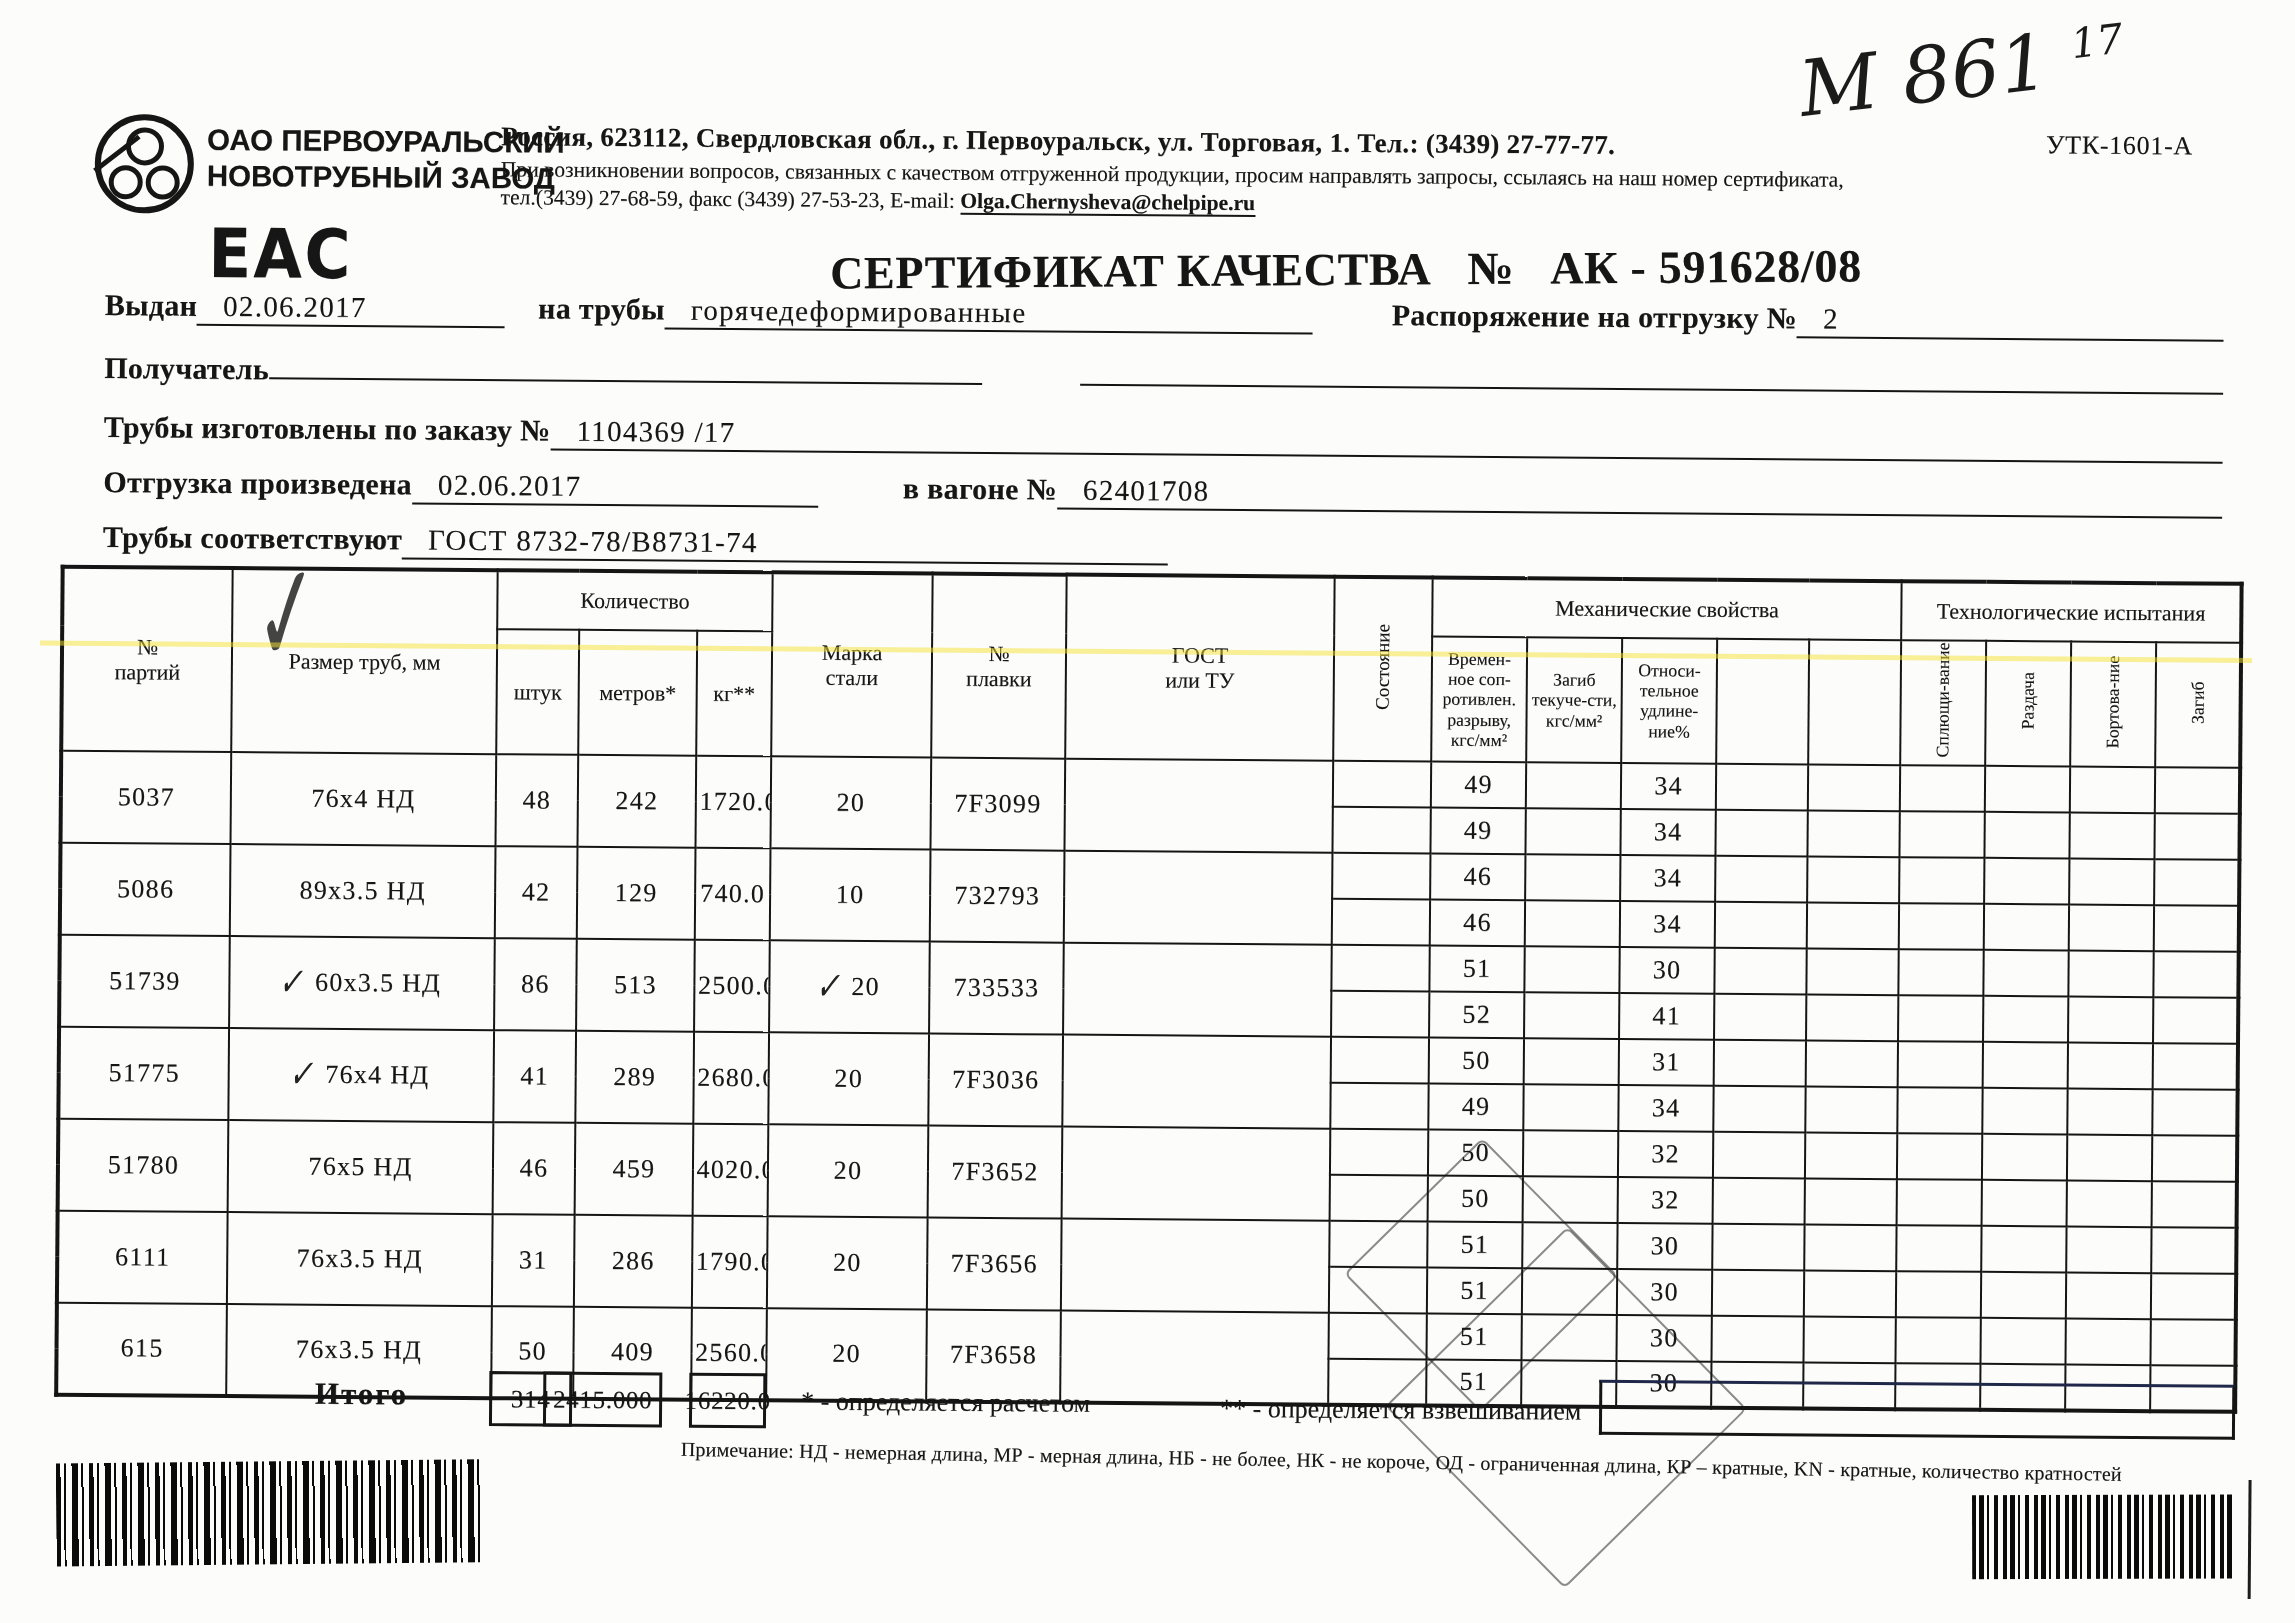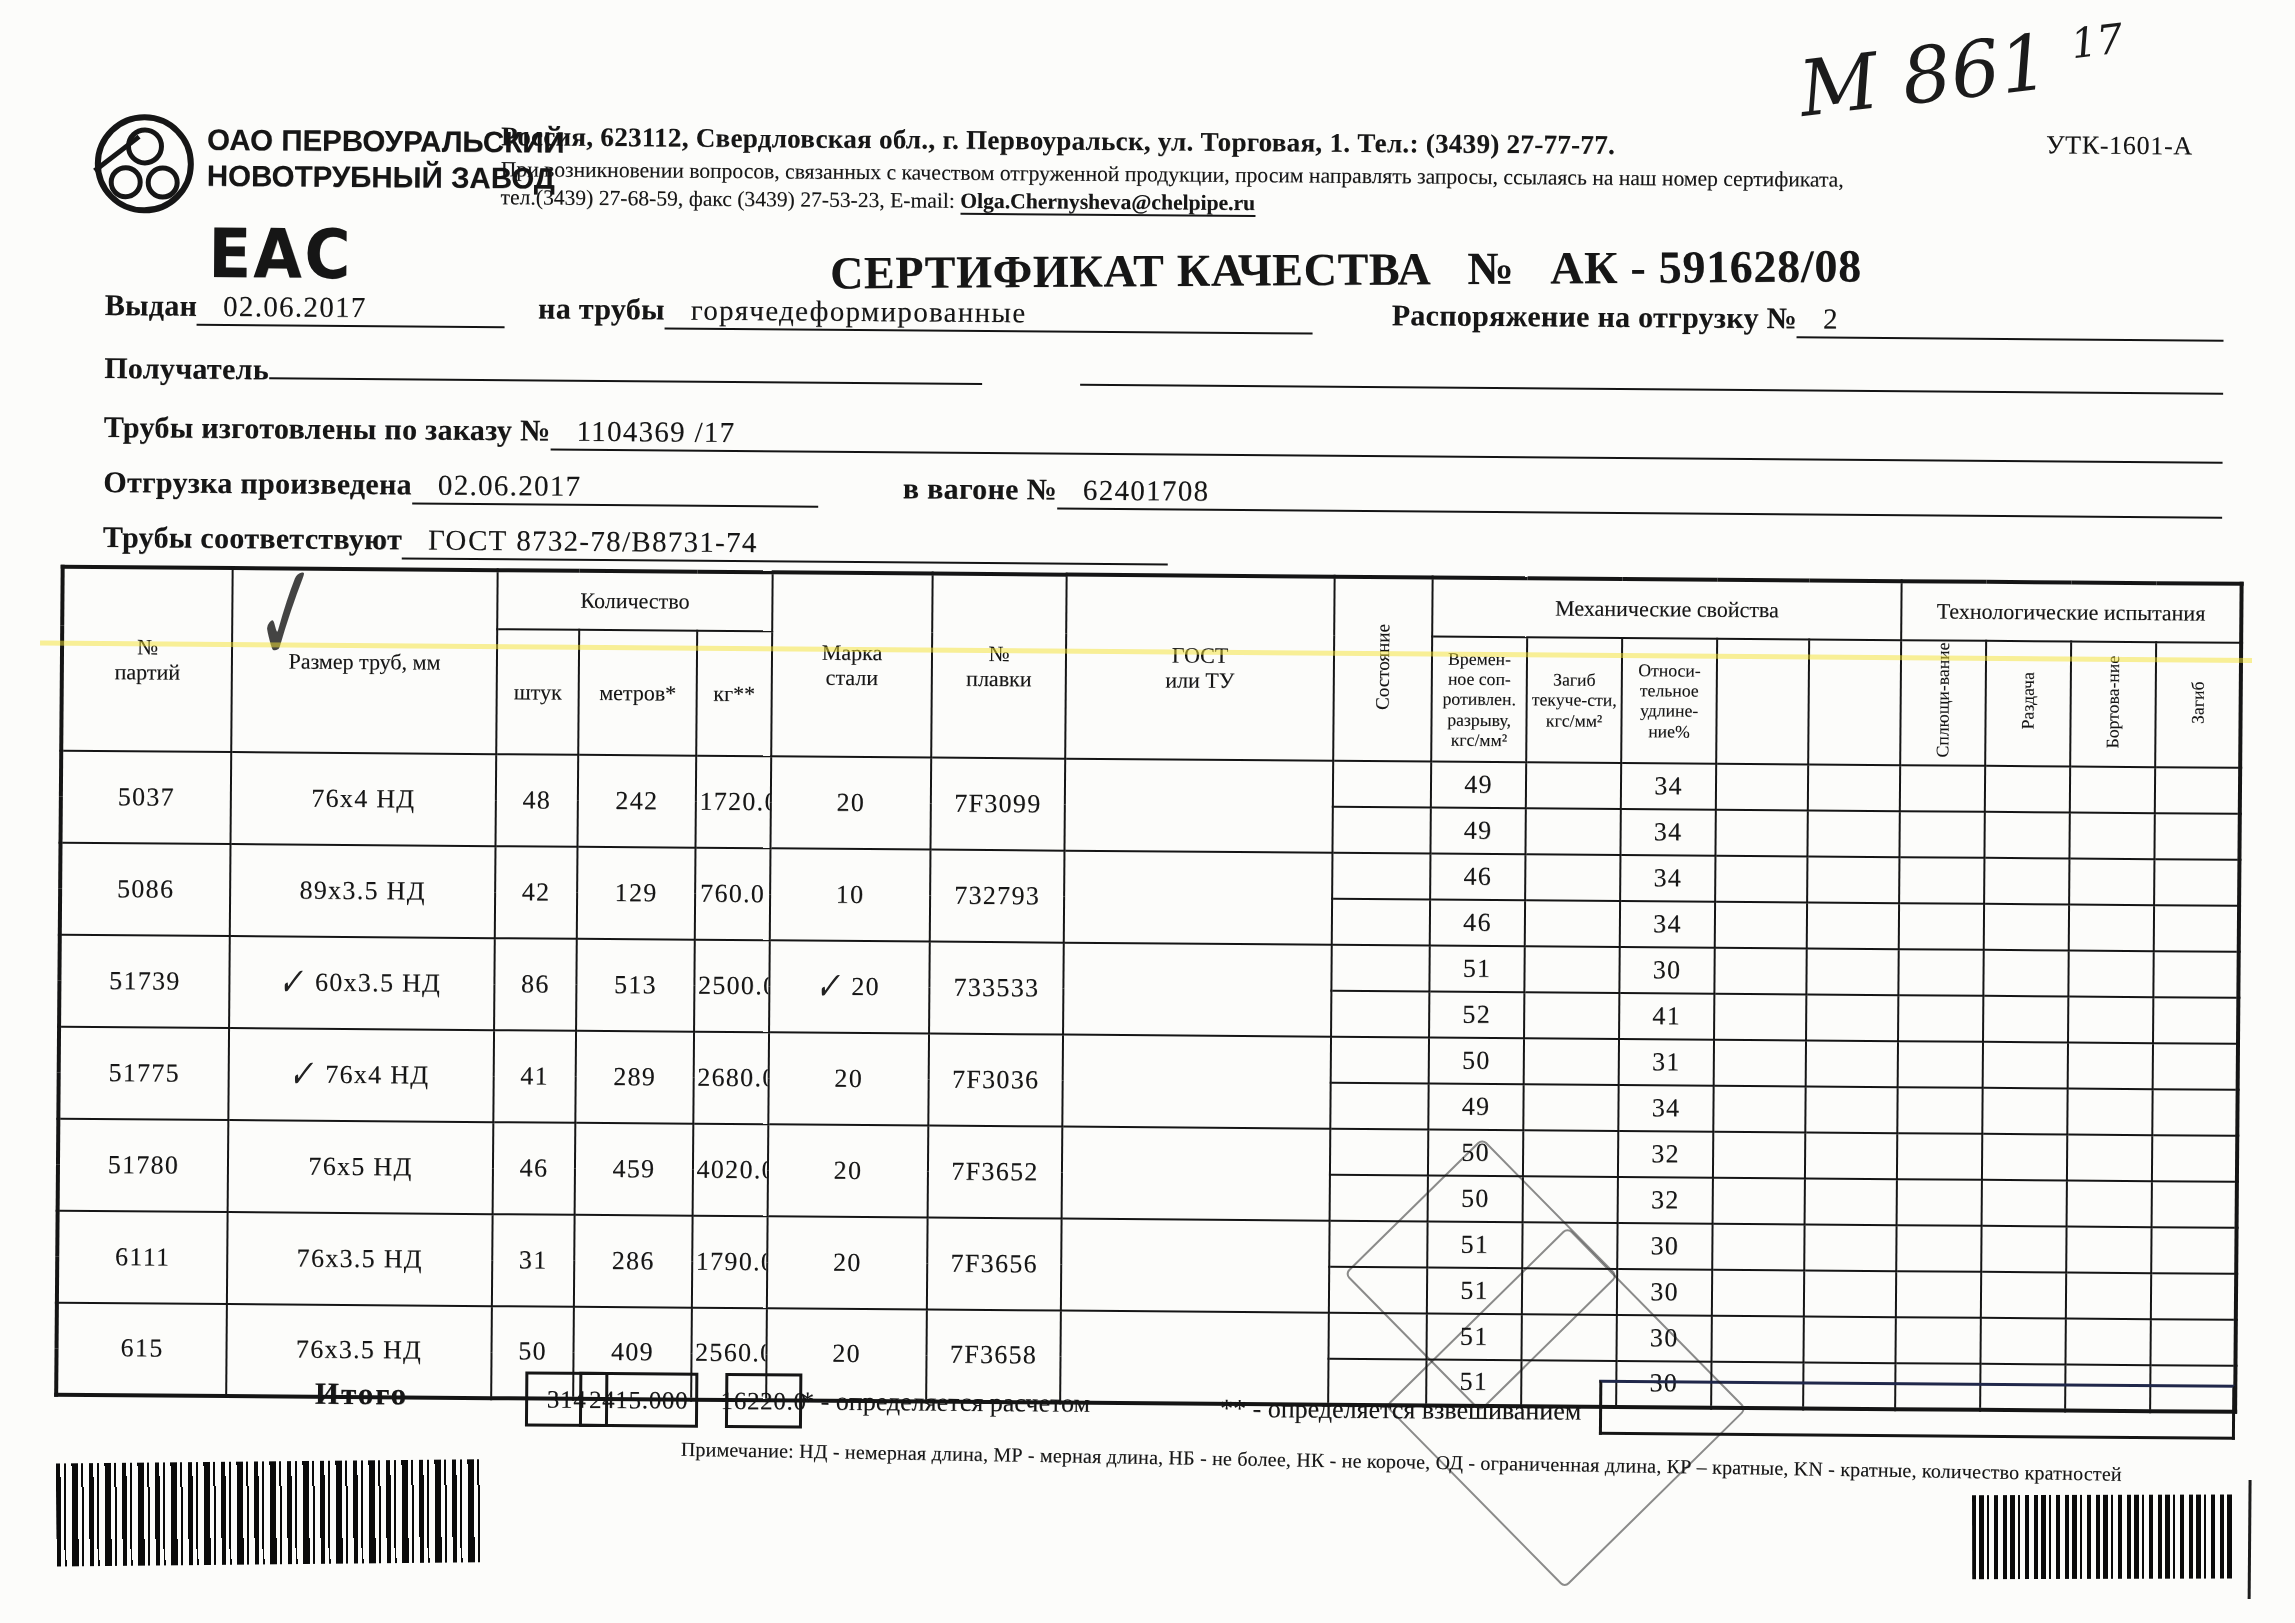--- a/index.html
+++ b/index.html
@@ -101,21 +101,21 @@
     font-family:"DejaVu Sans",sans-serif;pointer-events:none;
   }
   .pos-rel{position:relative;}
   
   .total-label{
     position:absolute;left:164px;top:1382px;width:249px;text-align:right;
     font-weight:bold;font-size:31px;letter-spacing:2px;
   }
   .tbox{
     position:absolute;top:1376px;height:55px;border:3.3px solid #151515;box-sizing:border-box;
-    display:flex;align-items:center;justify-content:center;font-size:25px;letter-spacing:0.7px;margin-left:36px;
+    display:flex;align-items:center;justify-content:center;font-size:25px;letter-spacing:0.7px;
   }
   .tbox.pcs{left:494px;width:83px;}
   .tbox.meters{left:548px;width:119px;}
   .tbox.kg{left:694px;width:77px;}
   .footnote{position:absolute;font-size:26px;white-space:nowrap;}
   .fn1{left:806px;top:1389px;}
   .fn2{left:1225px;top:1393px;}
   .band-box{
     position:absolute;left:1604px;top:1376px;width:636px;height:55px;
     border:3.3px solid #151515;border-top-color:#20284a;box-sizing:border-box;
@@ -299,21 +299,21 @@
             <td></td>
             <td></td>
             <td></td>
             <td></td>
           </tr>
           <tr style="height: 46px;">
             <td rowspan="2">5086</td>
             <td rowspan="2">89х3.5 НД</td>
             <td rowspan="2">42</td>
             <td rowspan="2">129</td>
-            <td rowspan="2">760.0</td>
+            <td rowspan="2">740.0</td>
             <td rowspan="2">10</td>
             <td rowspan="2">732793</td>
             <td rowspan="2"></td>
             <td></td>
             <td>46</td>
             <td></td>
             <td>34</td>
             <td></td>
             <td></td>
             <td></td>

